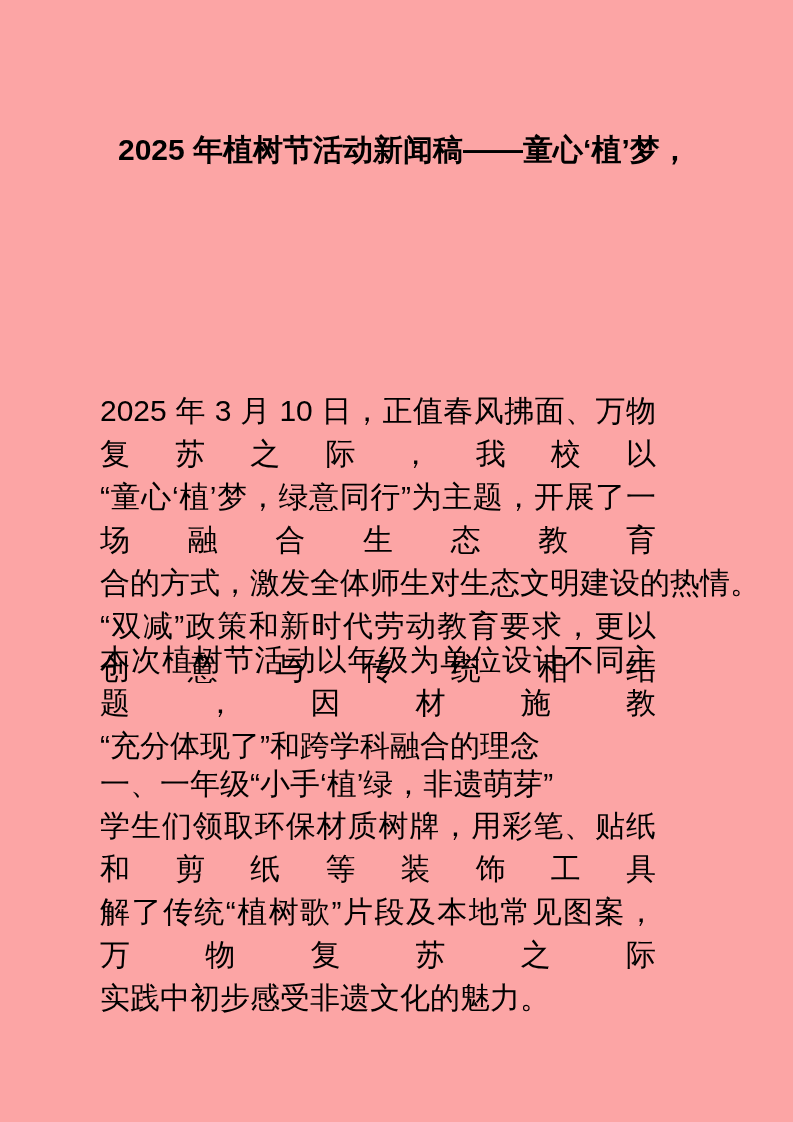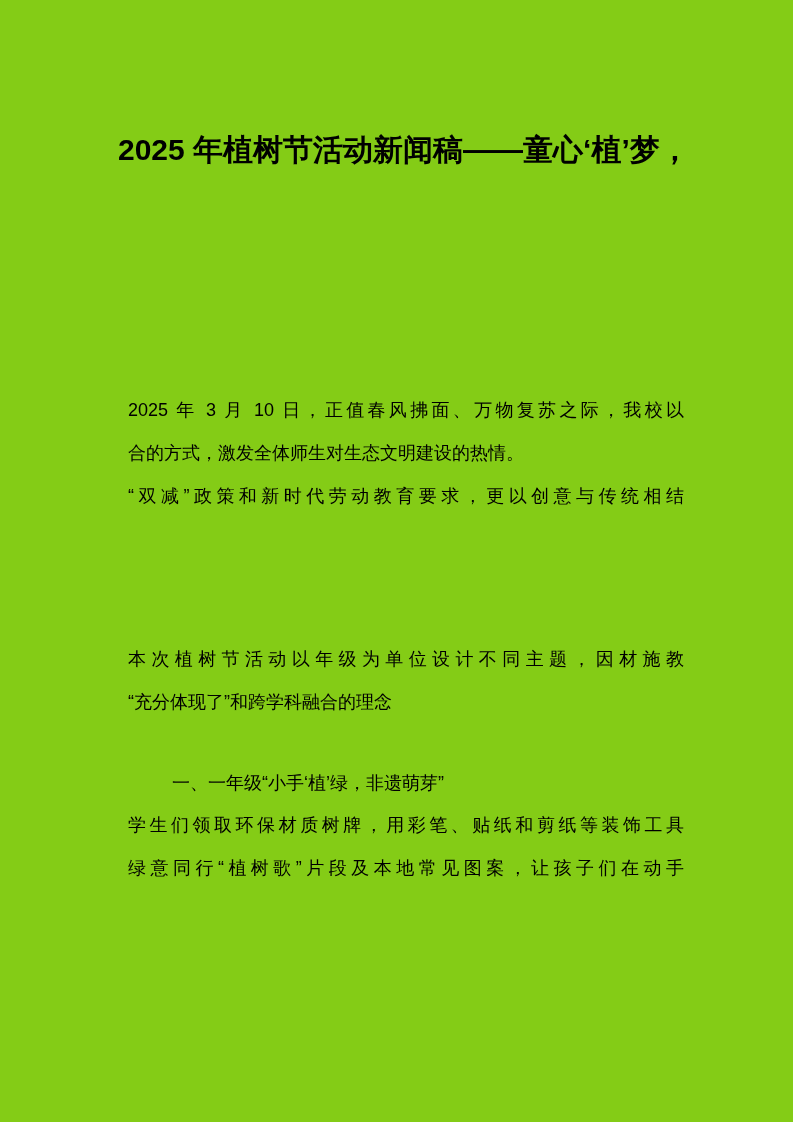--- a/index.html
+++ b/index.html
@@ -4,48 +4,48 @@
 <style>
   html, body {
     margin: 0;
     padding: 0;
     background: #ffffff;
   }
   .page {
     position: relative;
     width: 793px;
     height: 1122px;
-    background: #84cc16;
+    background: #fca5a5;
     color: #000000;
     font-family: "Liberation Sans", sans-serif;
     overflow: hidden;
   }
   .title-line {
     position: absolute;
     left: 118px;
     width: 556px;
     text-align: center;
     font-size: 30px;
     line-height: 36px;
     font-weight: bold;
     white-space: nowrap;
   }
   #title-line-1 { top: 132px; }
   #title-line-2 { top: 229px; }
 
   .block {
     position: absolute;
-    left: 128px;
+    left: 100px;
     width: 556px;
-    font-size: 18px;
+    font-size: 30px;
     line-height: 43px;
   }
   #para-1 { top: 389px; }
   #para-2 { top: 638px; }
-  #section-1-heading { top: 762px; margin-left: 44px; }
+  #section-1-heading { top: 762px; }
   #section-1-body { top: 804px; }
 
   .ln {
     text-align: left;
     white-space: nowrap;
   }
   .ln.j {
     white-space: normal;
     text-align: justify;
     text-align-last: justify;
@@ -54,29 +54,31 @@
 </head>
 <body>
 
 <div class="page">
 
   <div class="title-line" id="title-line-1">2025 年植树节活动新闻稿——童心‘植’梦，</div>
 
 
   <div class="block" id="para-1">
     <div class="ln j">2025 年 3 月 10 日，正值春风拂面、万物复苏之际，我校以</div>
+    <div class="ln j">“童心‘植’梦，绿意同行”为主题，开展了一场融合生态教育</div>
     <div class="ln">合的方式，激发全体师生对生态文明建设的热情。</div>
     <div class="ln j">“双减”政策和新时代劳动教育要求，更以创意与传统相结</div>
   </div>
 
   <div class="block" id="para-2">
     <div class="ln j">本次植树节活动以年级为单位设计不同主题，因材施教</div>
     <div class="ln">“充分体现了”和跨学科融合的理念</div>
   </div>
 
   <div class="block" id="section-1-heading">一、一年级“小手‘植’绿，非遗萌芽”</div>
 
   <div class="block" id="section-1-body">
     <div class="ln j">学生们领取环保材质树牌，用彩笔、贴纸和剪纸等装饰工具</div>
-    <div class="ln j">绿意同行“植树歌”片段及本地常见图案，让孩子们在动手</div>
+    <div class="ln j">解了传统“植树歌”片段及本地常见图案，万物复苏之际</div>
+    <div class="ln">实践中初步感受非遗文化的魅力。</div>
   </div>
 
 </div>
 
 </body></html>

